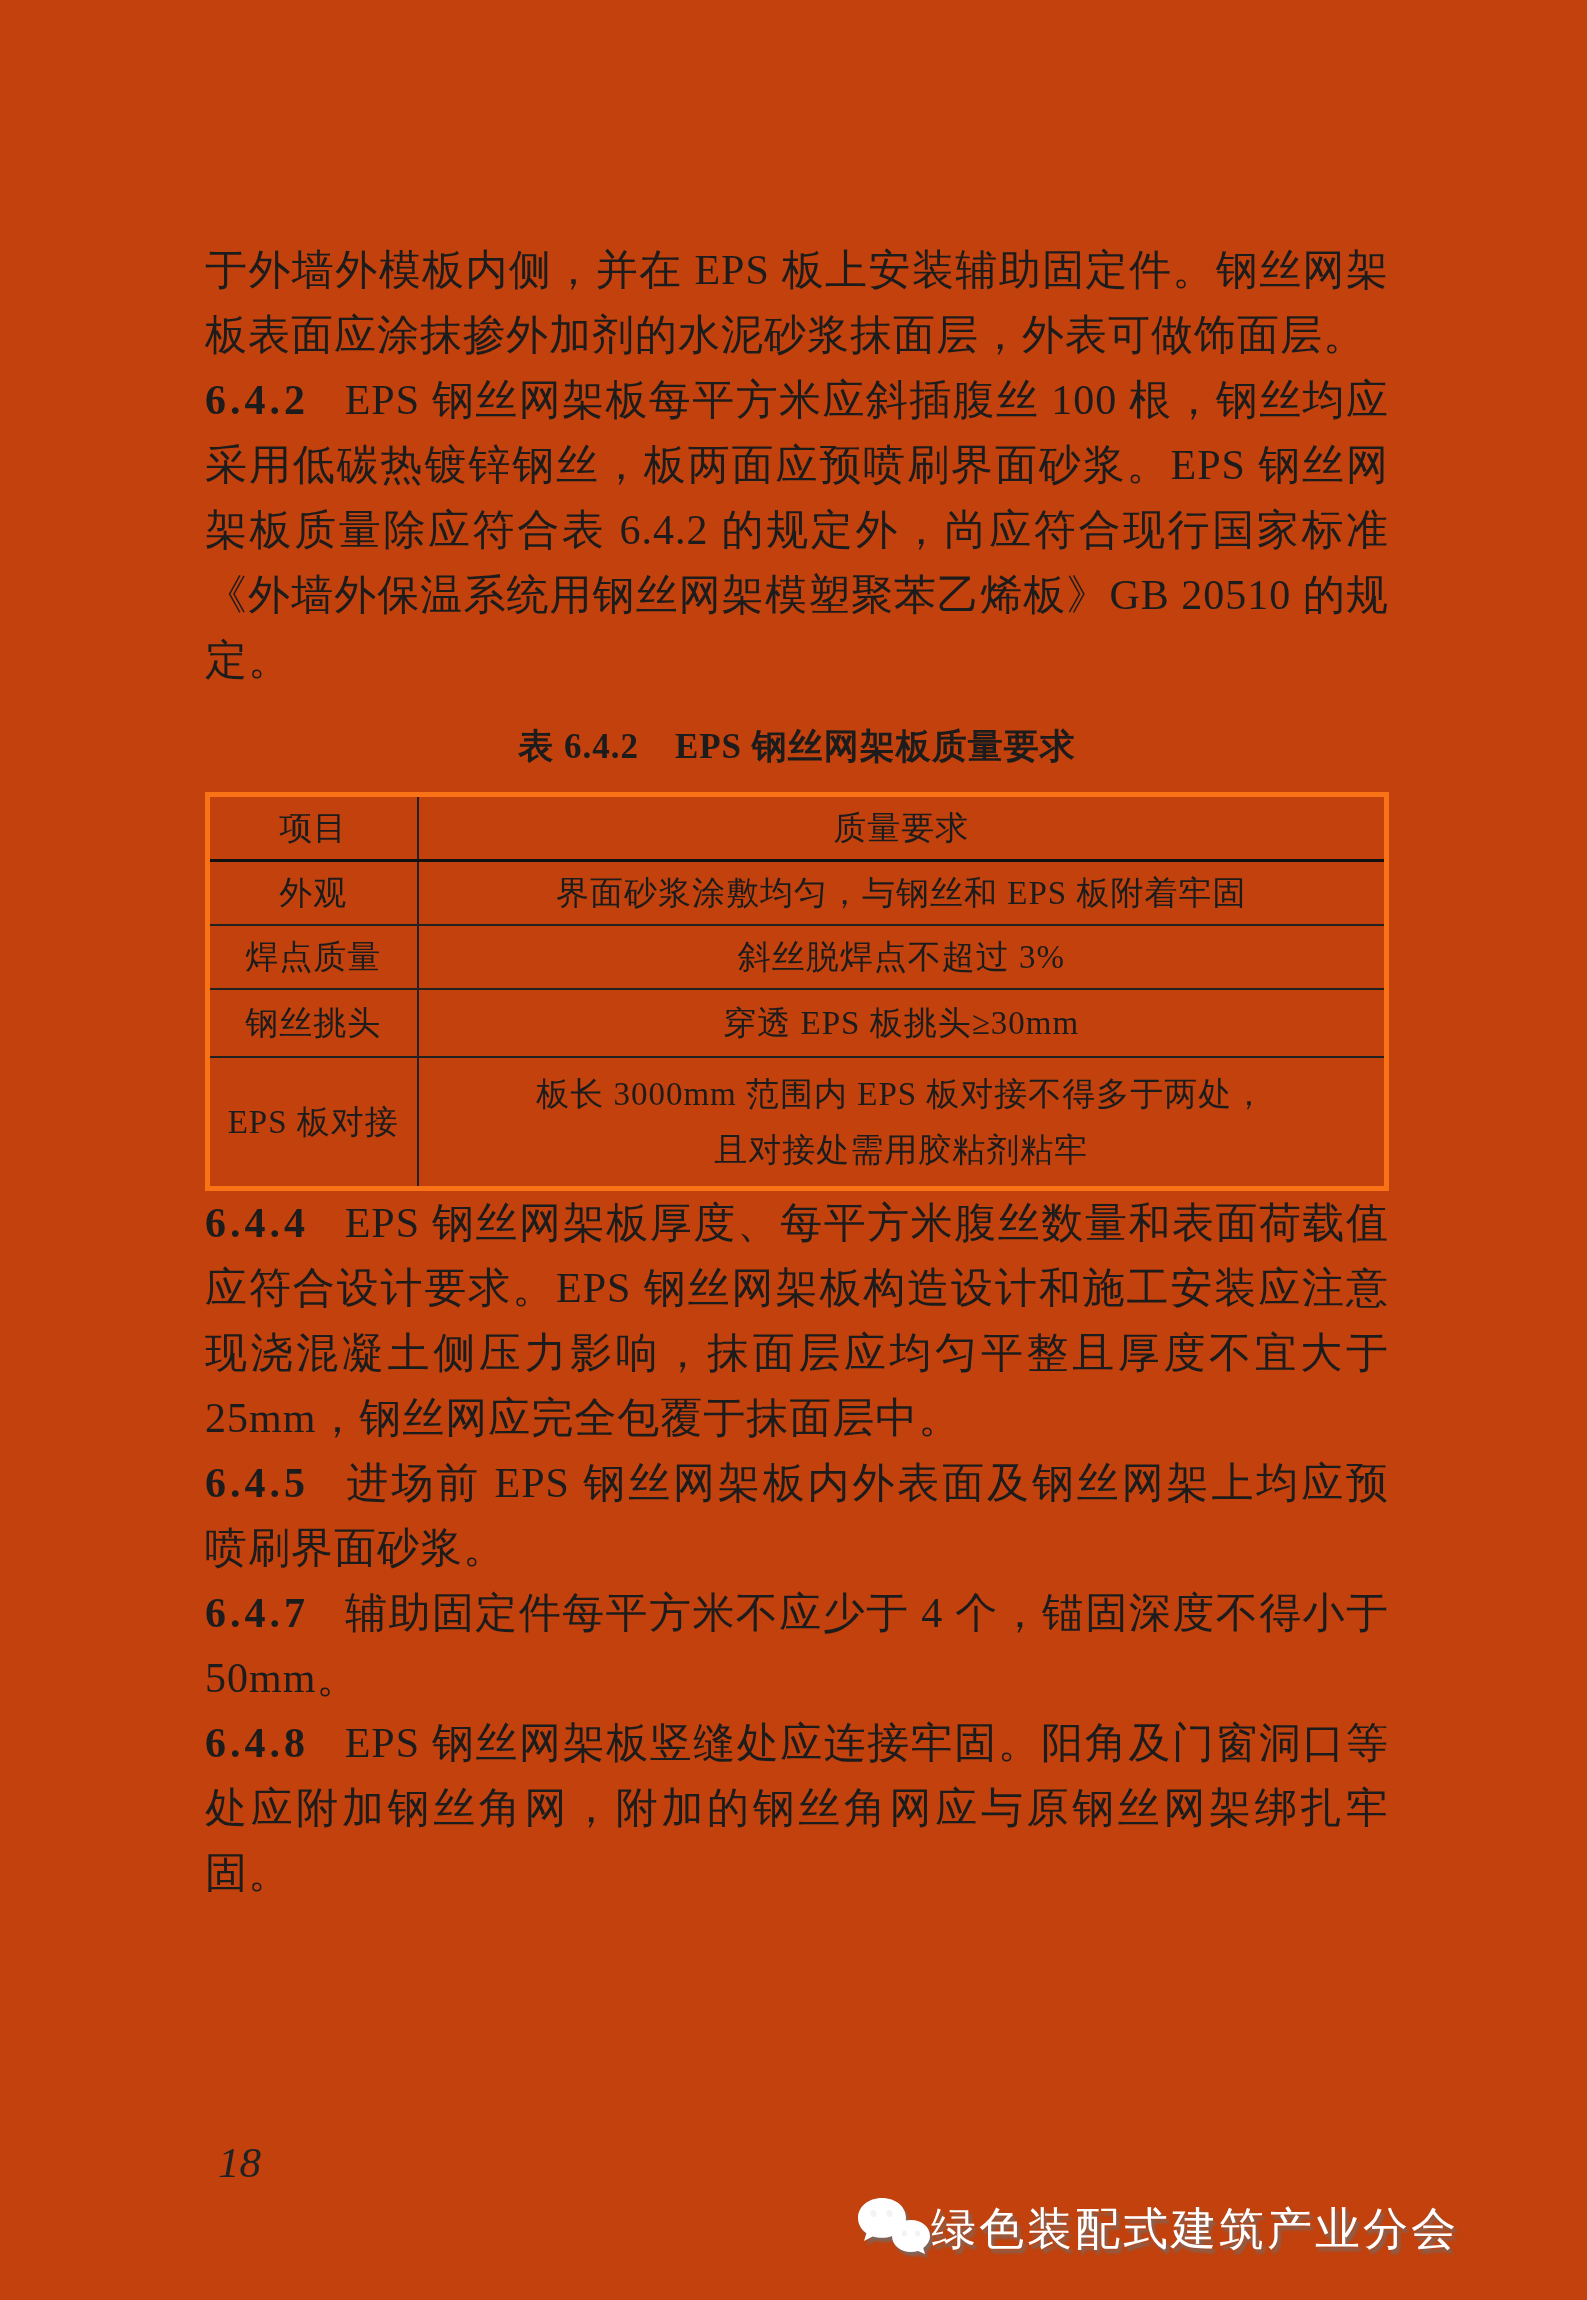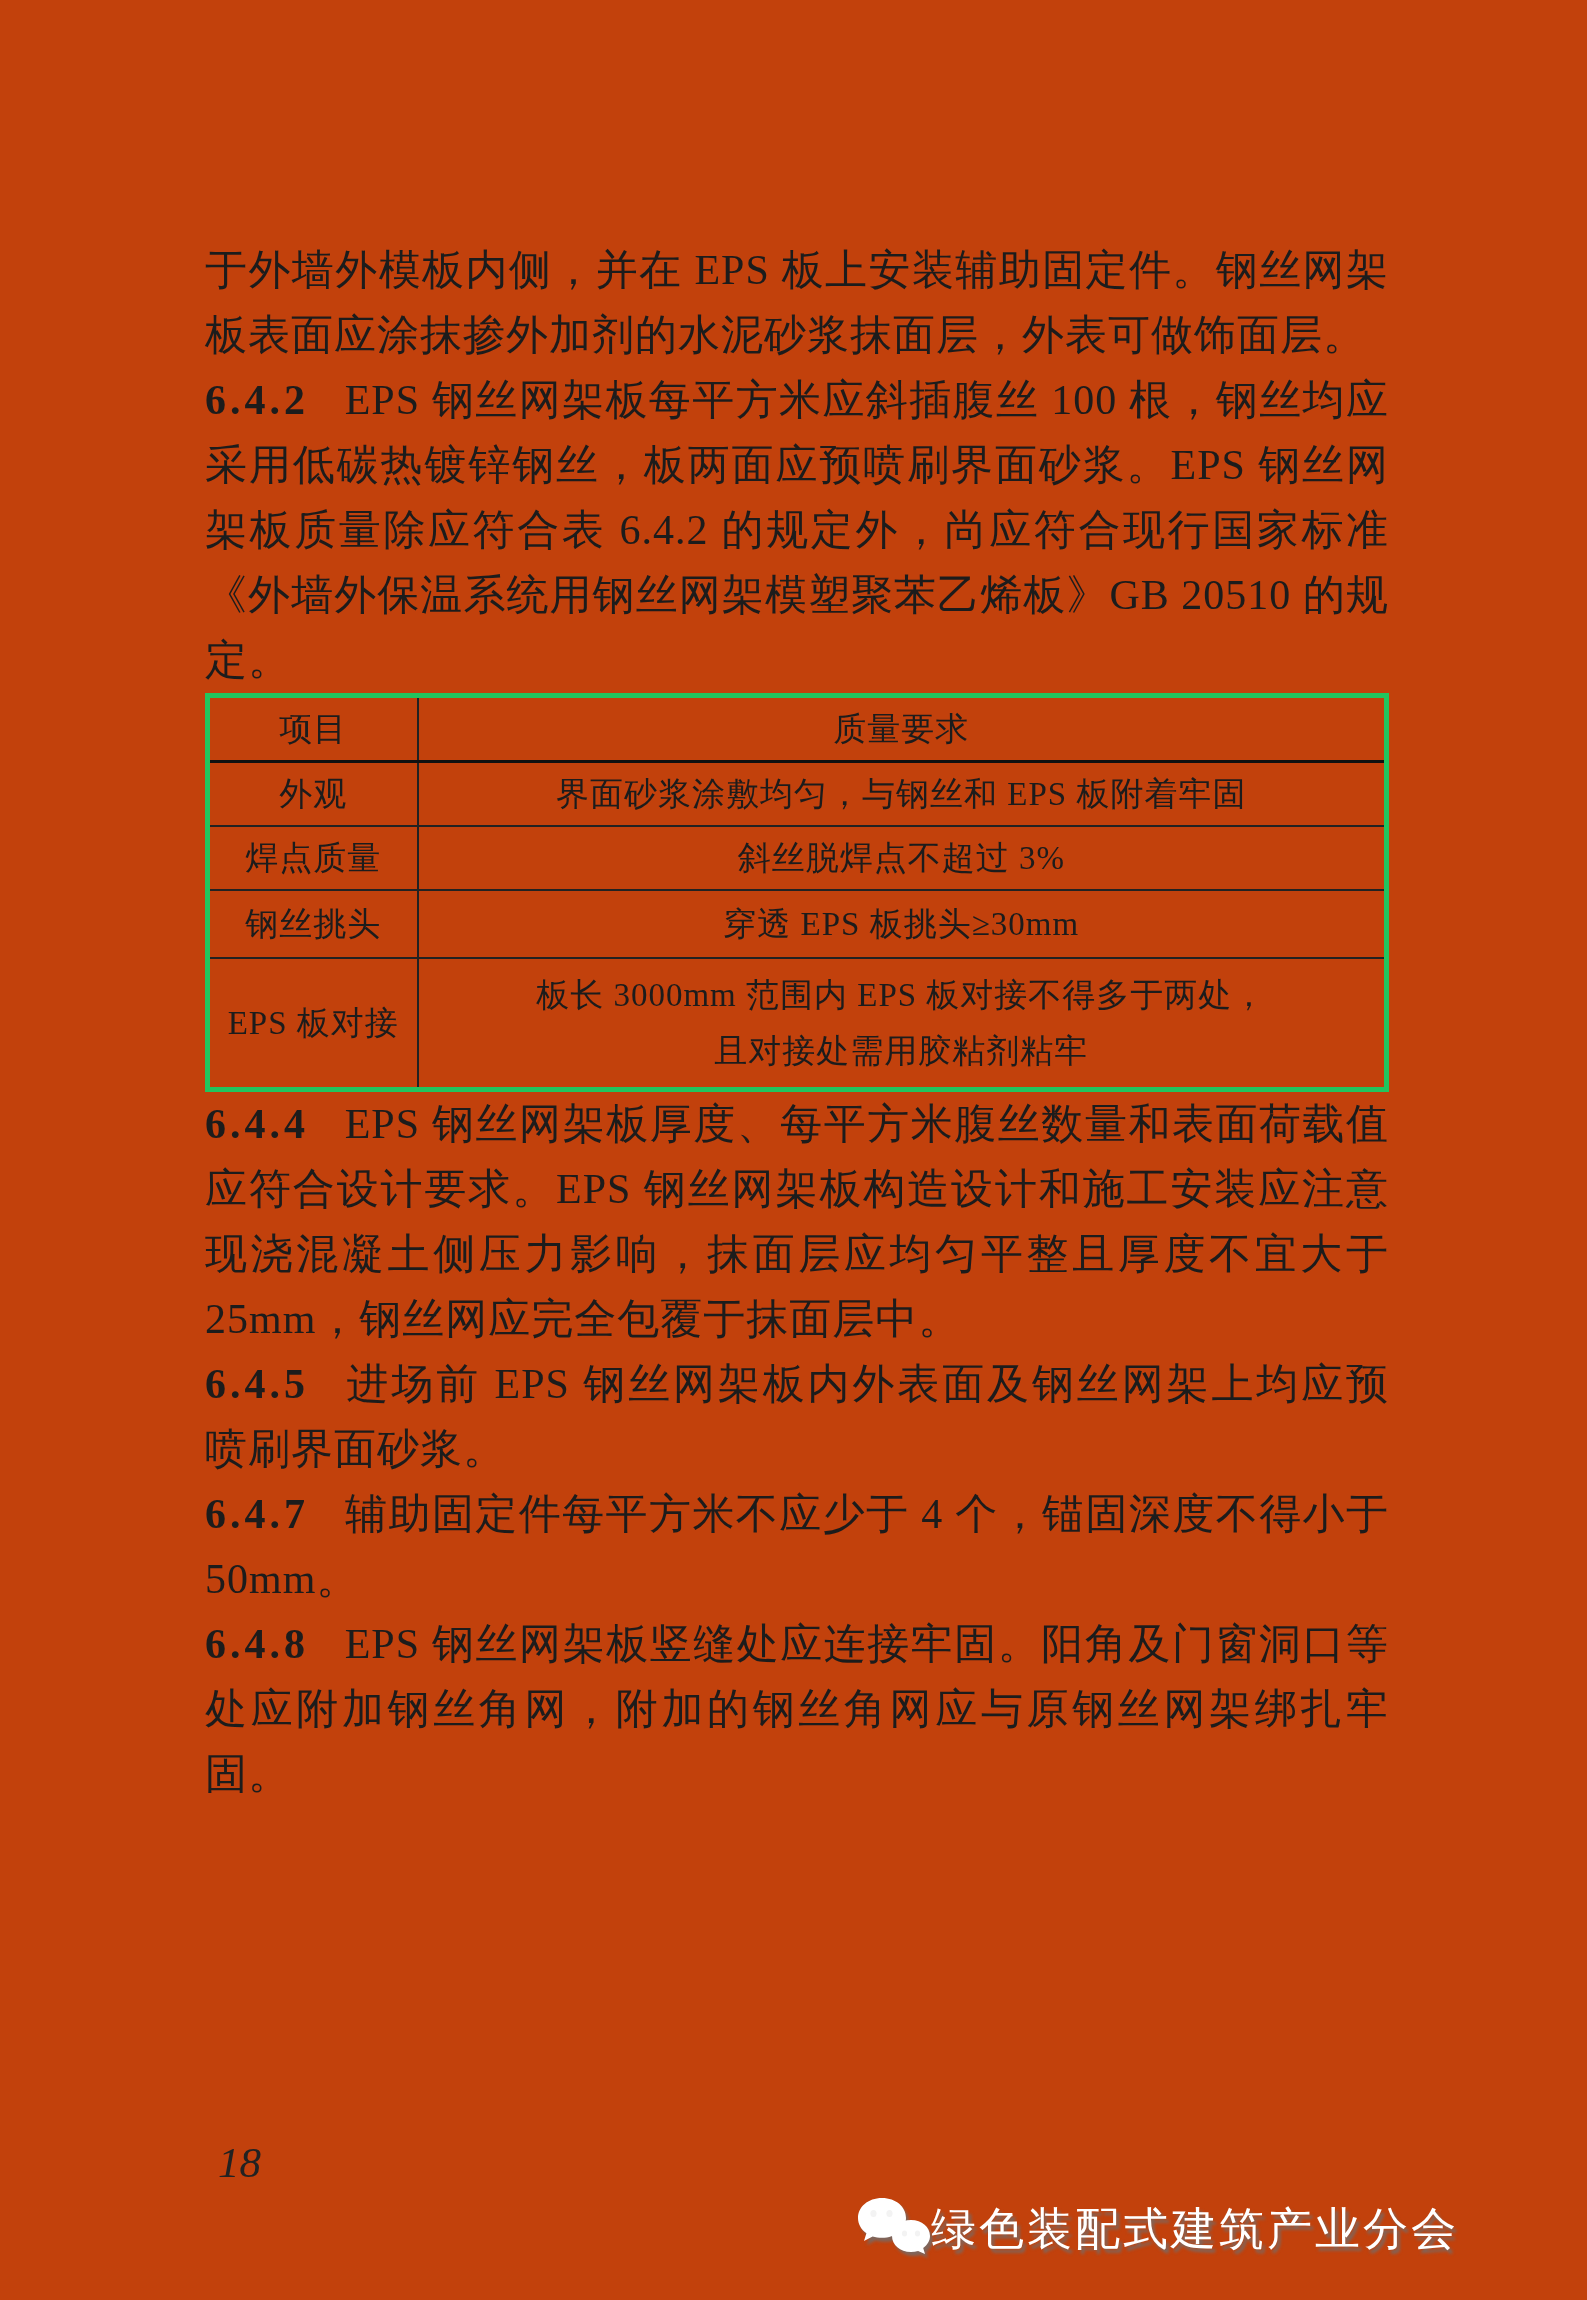--- a/index.html
+++ b/index.html
@@ -33,21 +33,21 @@
   .table-caption{
     margin:30px 0 22px 0;
     text-align:center;
     font-weight:bold;
     font-size:35px;
     letter-spacing:1px;
   }
   table.qtable{
     width:100%;
     border-collapse:collapse;
-    border:5px solid #22c55e;
+    border:5px solid #f97316;
     table-layout:fixed;
   }
   table.qtable td{
     border:2px solid #222;
     text-align:center;
     vertical-align:middle;
     font-size:33px;
     letter-spacing:1px;
     padding:0 6px;
   }
@@ -80,20 +80,21 @@
 </head>
 <body>
 
 <div class="page">
   <div class="content">
 
     <p class="para">于外墙外模板内侧，并在 EPS 板上安装辅助固定件。钢丝网架板表面应涂抹掺外加剂的水泥砂浆抹面层，外表可做饰面层。</p>
 
     <p class="para"><b class="clause-num">6.4.2</b><span>EPS 钢丝网架板每平方米应斜插腹丝 100 根，钢丝均应采用低碳热镀锌钢丝，板两面应预喷刷界面砂浆。EPS 钢丝网架板质量除应符合表 6.4.2 的规定外，尚应符合现行国家标准《外墙外保温系统用钢丝网架模塑聚苯乙烯板》GB 20510 的规定。</span></p>
 
+    <div class="table-caption">表 6.4.2　EPS 钢丝网架板质量要求</div>
 
     <table class="qtable">
       <tbody>
           <tr class="hdr">
         <td class="c1">项目</td>
         <td>质量要求</td>
       </tr>
       <tr class="r">
         <td class="c1">外观</td>
         <td>界面砂浆涂敷均匀，与钢丝和 EPS 板附着牢固</td>

